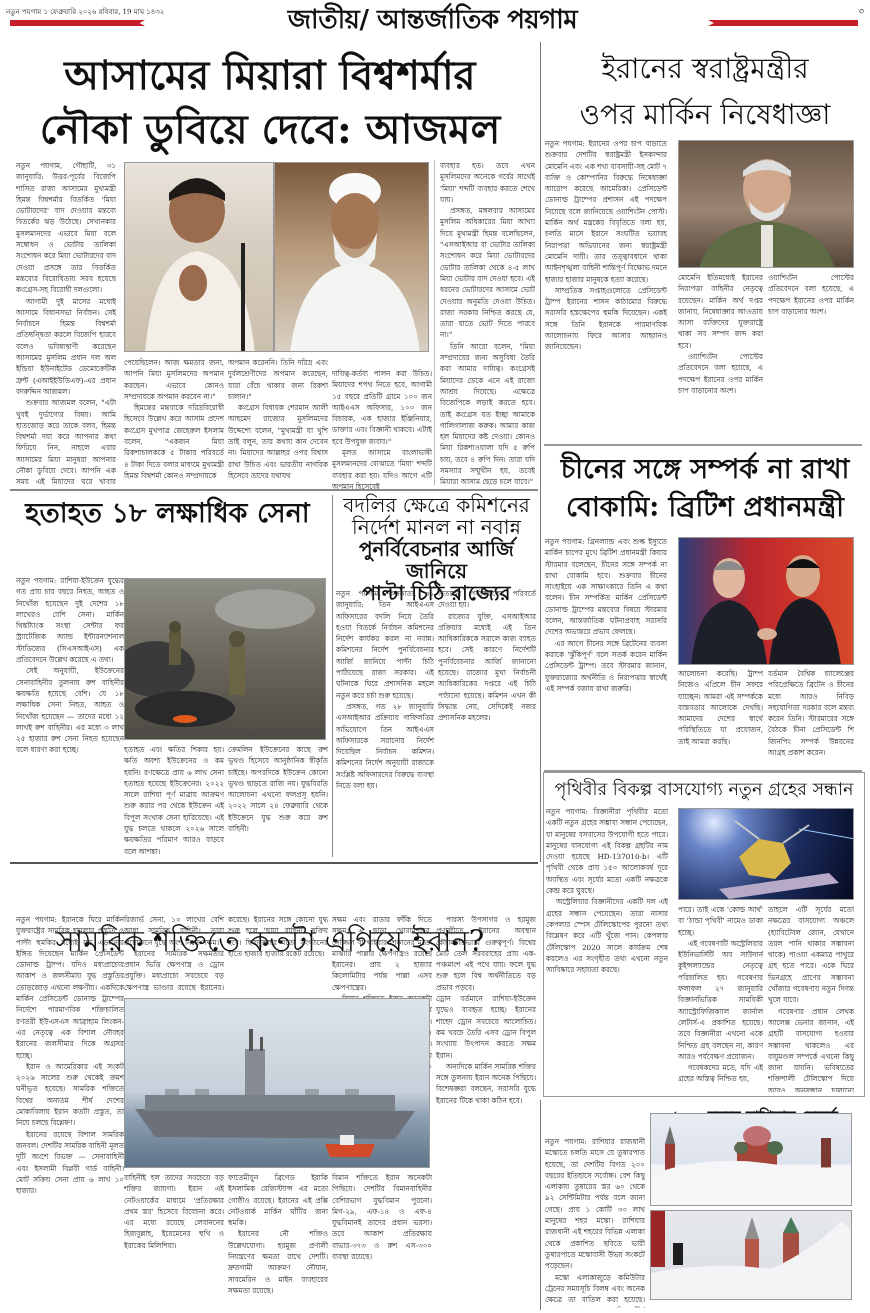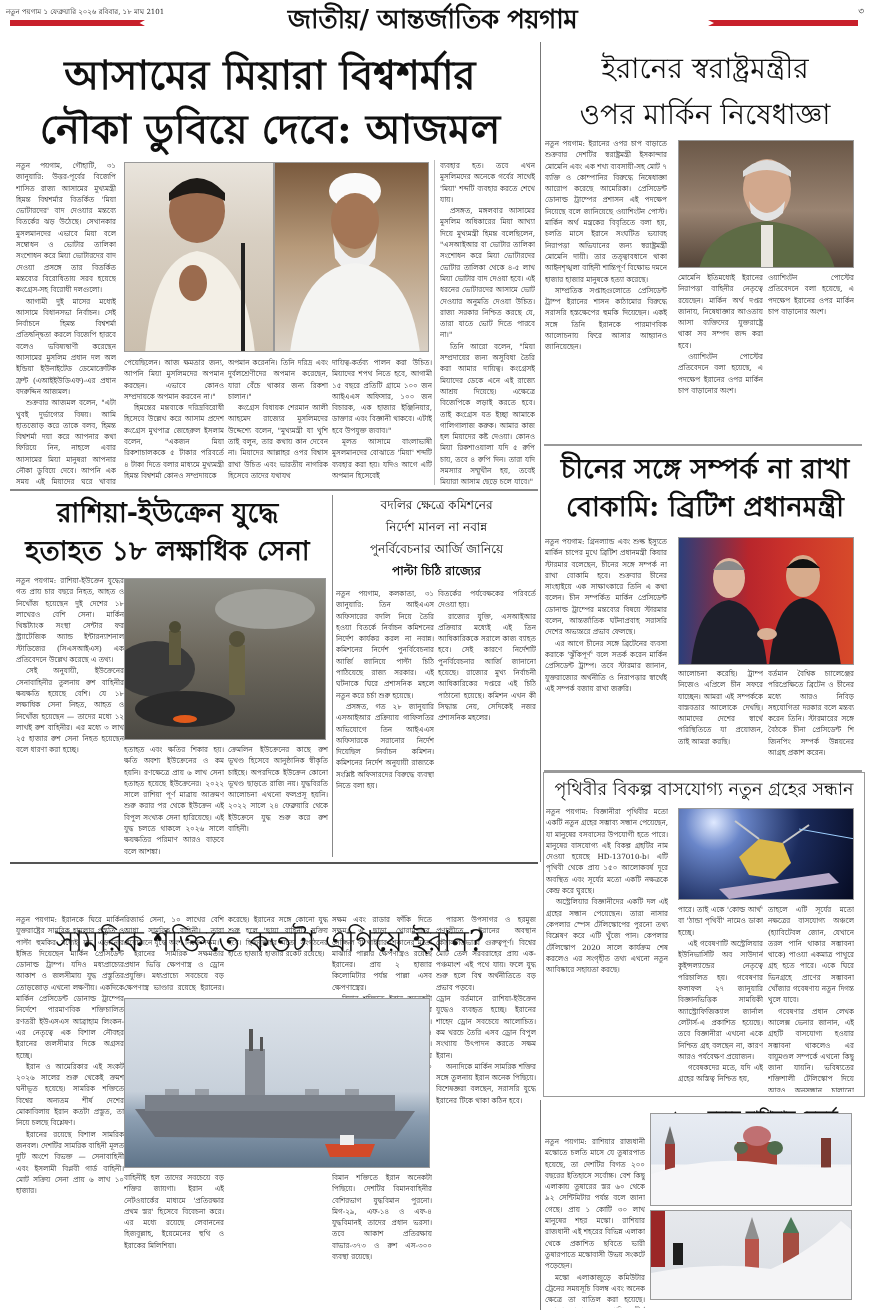--- a/index.html
+++ b/index.html
@@ -13,21 +13,21 @@
 .body{font-size:7.2px;line-height:11.3px;text-align:justify;color:#222;overflow:hidden;font-family:"DejaVu Serif",serif}
 .body p{text-indent:10px}
 .rule-v{width:1px;background:#888}
 .rule-h{height:1px;background:#666}
 .photo{overflow:hidden;border:1px solid #999}
 .box{border:1px solid #777}
 </style>
 </head>
 <body>
 
-<div class="abs mast-date">নতুন পয়গাম ১ ফেব্রুয়ারি ২০২৬ রবিবার, ১৮ মাঘ 2101</div>
+<div class="abs mast-date">নতুন পয়গাম ১ ফেব্রুয়ারি ২০২৬ রবিবার, 19 মাঘ ১৪৩২</div>
 <div class="abs mast-bar" style="left:10px;width:135px;clip-path:polygon(0 0,100% 0,96% 50%,100% 100%,0 100%)"></div>
 <div class="abs mast-title">জাতীয়/ আন্তর্জাতিক পয়গাম</div>
 <div class="abs mast-bar" style="left:708px;width:150px;clip-path:polygon(0 0,100% 0,100% 100%,0 100%,4% 50%)"></div>
 <div class="abs mast-page">৩</div>
 
 <div class="abs head" style="left:0;top:48px;width:540px;font-size:40px;line-height:54px">
   <div>আসামের মিয়ারা বিশ্বশর্মার</div>
   <div>নৌকা ডুবিয়ে দেবে: আজমল</div>
 </div>
 <div class="abs body" style="left:16px;top:160px;width:100px;height:325px">
@@ -59,21 +59,21 @@
   <p>তিনি আরো বলেন, "মিয়া সম্প্রদায়ের জন্য অসুবিধা তৈরি করা আমার দায়িত্ব। কংগ্রেসই মিয়াদের ডেকে এনে এই রাজ্যে আশ্রয় দিয়েছে। এক্ষেত্রে বিজেপিকে লড়াই করতে হবে। তাই কংগ্রেস যত ইচ্ছা আমাকে গালিগালাজ করুক। আমার কাজ হল মিয়াদের কষ্ট দেওয়া। কোনও মিয়া রিকশাওয়ালা যদি ৫ রুপি চায়, তবে ৪ রুপি দিন। তারা যদি সমস্যার সম্মুখীন হয়, তবেই মিয়ারা আসাম ছেড়ে চলে যাবে।"</p>
 </div>
 <div class="abs body" style="left:124px;top:357px;width:100px;height:128px">
   <p style="text-indent:0">পেয়েছিলেন। আজ ক্ষমতার জন্য, আপনি মিয়া মুসলিমদের অপমান করছেন। এভাবে কোনও সম্প্রদায়কে অপমান করবেন না।"</p>
   <p>হিমন্তের মন্তব্যকে দরিদ্রবিরোধী হিসেবে উল্লেখ করে আসাম প্রদেশ কংগ্রেস মুখপাত্র জেহেরুল ইসলাম বলেন, "একজন মিয়া রিকশাচালককে ৫ টাকার পরিবর্তে ৪ টাকা দিতে বলার মাধ্যমে মুখ্যমন্ত্রী হিমন্ত বিশ্বশর্মা কোনও সম্প্রদায়কে</p>
 </div>
 <div class="abs body" style="left:228px;top:357px;width:100px;height:128px">
   <p style="text-indent:0">অপমান করেননি। তিনি দরিদ্র এবং দুর্বলশ্রেণীদের অপমান করেছেন, যারা বেঁচে থাকার জন্য রিকশা চালান।"</p>
   <p>কংগ্রেস বিধায়ক শেরমান আলী আহমেদ রাজ্যের মুসলিমদের উদ্দেশ্যে বলেন, "মুখ্যমন্ত্রী যা খুশি তাই বলুন, তার কথায় কান দেবেন না। মিয়াদের আল্লাহর ওপর বিশ্বাস রাখা উচিত এবং ভারতীয় নাগরিক হিসেবে তাদের যথাযথ</p>
 </div>
-<div class="abs body" style="left:332px;top:357px;width:100px;height:128px">
+<div class="abs body" style="left:332px;top:368px;width:100px;height:128px">
   <p style="text-indent:0">দায়িত্ব-কর্তব্য পালন করা উচিত। মিয়াদের শপথ নিতে হবে, আগামী ১৫ বছরে প্রতিটি গ্রামে ১০০ জন আইএএস অফিসার, ১০০ জন বিচারক, এক হাজার ইঞ্জিনিয়ার, ডাক্তার এবং বিজ্ঞানী থাকবে। এটাই হবে উপযুক্ত জবাব।"</p>
   <p>মূলত আসামে বাংলাভাষী মুসলমানদের বোঝাতে 'মিয়া' শব্দটি ব্যবহার করা হয়। যদিও আগে এটি অপমান হিসেবেই</p>
 </div>
 <div class="rule-h abs" style="left:10px;top:489px;width:528px;height:2px;background:#888"></div>
 
 <div class="rule-v abs" style="left:540px;top:42px;height:820px;background:#777"></div>
 
 <div class="abs head" style="left:545px;top:46px;width:320px;font-size:28px;line-height:46px;font-weight:normal">
   <div>ইরানের স্বরাষ্ট্রমন্ত্রীর</div>
   <div>ওপর মার্কিন নিষেধাজ্ঞা</div>
@@ -146,21 +146,20 @@
   <p style="text-indent:0">পারে। তাই একে 'কোল্ড আর্থ' বা 'ঠান্ডা পৃথিবী' নামেও ডাকা হচ্ছে।</p>
   <p>এই গবেষণাটি অস্ট্রেলিয়ার ইউনিভার্সিটি অব সাউদার্ন কুইন্সল্যান্ডের নেতৃত্বে পরিচালিত হয়। গবেষণার ফলাফল ২৭ জানুয়ারি বিজ্ঞানভিত্তিক সাময়িকী অ্যাস্ট্রোফিজিক্যাল জার্নাল লেটার্স-এ প্রকাশিত হয়েছে। তবে বিজ্ঞানীরা এখনো একে নিশ্চিত গ্রহ বলছেন না, কারণ আরও পর্যবেক্ষণ প্রয়োজন।</p>
   <p>গবেষকদের মতে, যদি এই গ্রহের অস্তিত্ব নিশ্চিত হয়,</p>
 </div>
 <div class="abs body" style="left:768px;top:904px;width:86px;height:188px">
   <p style="text-indent:0">তাহলে এটি সূর্যের মতো নক্ষত্রের বাসযোগ্য অঞ্চলে (হ্যাবিটেবল জোন, যেখানে তরল পানি থাকার সম্ভাবনা থাকে) পাওয়া একমাত্র পাথুরে গ্রহ হতে পারে। একে ঘিরে ভিনগ্রহে প্রাণের সম্ভাবনা খোঁজার গবেষণায় নতুন দিগন্ত খুলে যাবে।</p>
   <p>গবেষণার প্রধান লেখক আলেক্স ভেনার জানান, এই গ্রহটি বাসযোগ্য হওয়ার সম্ভাবনা থাকলেও এর বায়ুমণ্ডল সম্পর্কে এখনো কিছু জানা যায়নি। ভবিষ্যতের শক্তিশালী টেলিস্কোপ দিয়ে আরও অনুসন্ধান চালানো হবে।</p>
 </div>
 
 <div class="abs head" style="left:0;top:494px;width:335px;font-size:27px;line-height:38px">
-  <div>রাশিয়া-ইউক্রেন যুদ্ধে</div>
   <div>হতাহত ১৮ লক্ষাধিক সেনা</div>
 </div>
 <div class="abs body" style="left:16px;top:575px;width:108px;height:282px">
   <p style="text-indent:0">নতুন পয়গাম: রাশিয়া-ইউক্রেন যুদ্ধের গত প্রায় চার বছরে নিহত, আহত ও নিখোঁজ হয়েছেন দুই দেশের ১৮ লাখেরও বেশি সেনা। মার্কিন থিঙ্কট্যাংক সংস্থা সেন্টার ফর স্ট্র্যাটেজিক অ্যান্ড ইন্টারন্যাশনাল স্টাডিজের (সিএসআইএস) এক প্রতিবেদনে উল্লেখ করেছে এ তথ্য।</p>
   <p>সেই অনুযায়ী, ইউক্রেনের সেনাবাহিনীর তুলনায় রুশ বাহিনীর ক্ষয়ক্ষতি হয়েছে বেশি। যে ১৮ লক্ষাধিক সেনা নিহত, আহত ও নিখোঁজ হয়েছেন — তাদের মধ্যে ১২ লাখই রুশ বাহিনীর। এর মধ্যে ৩ লাখ ২৫ হাজার রুশ সেনা নিহত হয়েছেন বলে ধারণা করা হচ্ছে।</p>
 </div>
 <div class="abs photo" style="left:124px;top:578px;width:202px;height:162px;background:linear-gradient(180deg,#8d8d86 0%,#6f6a5f 45%,#4c4a44 100%)">
   <svg width="202" height="162" viewBox="0 0 202 162">
     <ellipse cx="30" cy="90" rx="40" ry="28" fill="#3a3a3a"></ellipse>
     <ellipse cx="140" cy="30" rx="50" ry="20" fill="#a1a19b"></ellipse>
@@ -173,24 +172,24 @@
   </svg>
 </div>
 <div class="abs body" style="left:124px;top:744px;width:100px;height:114px">
   <p style="text-indent:0">হতাহত এবং ক্ষতির শিকার হয়। ক্ষতি অবশ্য ইউক্রেনের ও কম হয়নি। রণক্ষেত্রে প্রায় ৬ লাখ সেনা হতাহত হয়েছে ইউক্রেনের। ২০২২ সালে রাশিয়া পূর্ণ মাত্রায় আক্রমণ শুরু করার পর থেকে ইউক্রেন এই বিপুল সংখ্যক সেনা হারিয়েছে। এই যুদ্ধ চলতে থাকলে ২০২৬ সালে ক্ষয়ক্ষতির পরিমাণ আরও বাড়বে বলে আশঙ্কা।</p>
 </div>
 <div class="abs body" style="left:228px;top:744px;width:100px;height:114px">
   <p style="text-indent:0">ক্রেমলিন ইউক্রেনের কাছে রুশ ভূখণ্ড হিসেবে আনুষ্ঠানিক স্বীকৃতি চাইছে। অপরদিকে ইউক্রেন কোনো ভূখণ্ড ছাড়তে রাজি নয়। যুদ্ধবিরতি আলোচনা এখনো ফলপ্রসূ হয়নি। ২০২২ সালে ২৪ ফেব্রুয়ারি থেকে ইউক্রেনে যুদ্ধ শুরু করে রুশ বাহিনী।</p>
 </div>
 <div class="rule-v abs" style="left:332px;top:495px;height:362px;background:#888"></div>
 
-<div class="abs head" style="left:335px;top:494px;width:203px;font-size:12px;line-height:22px;font-weight:normal">
+<div class="abs head" style="left:335px;top:494px;width:203px;font-size:20px;line-height:22px;font-weight:normal">
   <div>বদলির ক্ষেত্রে কমিশনের</div>
   <div>নির্দেশ মানল না নবান্ন</div>
-  <div style="font-weight:normal">পুনর্বিবেচনার আর্জি জানিয়ে</div>
+  <div style="font-weight:bold">পুনর্বিবেচনার আর্জি জানিয়ে</div>
   <div style="font-weight:bold">পাল্টা চিঠি রাজ্যের</div>
 </div>
 <div class="abs body" style="left:336px;top:588px;width:98px;height:270px">
   <p style="text-indent:0">নতুন পয়গাম, কলকাতা, ৩১ জানুয়ারি: তিন আইএএস অফিসারের বদলি নিয়ে তৈরি হওয়া বিতর্কে নির্বাচন কমিশনের নির্দেশ কার্যকর করল না নবান্ন। কমিশনের নির্দেশ পুনর্বিবেচনার আর্জি জানিয়ে পাল্টা চিঠি পাঠিয়েছে রাজ্য সরকার। এই ঘটনাকে ঘিরে প্রশাসনিক মহলে নতুন করে চর্চা শুরু হয়েছে।</p>
   <p>প্রসঙ্গত, গত ২৮ জানুয়ারি এসআইআর প্রক্রিয়ায় গাফিলতির অভিযোগে তিন আইএএস অফিসারকে সরানোর নির্দেশ দিয়েছিল নির্বাচন কমিশন। কমিশনের নির্দেশ অনুযায়ী রাজ্যকে সংশ্লিষ্ট অফিসারদের বিরুদ্ধে ব্যবস্থা নিতে বলা হয়।</p>
 </div>
 <div class="abs body" style="left:438px;top:588px;width:98px;height:270px">
   <p style="text-indent:0">বিতর্কের পর্যবেক্ষকের পরিবর্তে দেওয়া হয়।</p>
   <p>রাজ্যের যুক্তি, এসআইআর প্রক্রিয়ার মধ্যেই এই তিন আধিকারিককে সরালে কাজ ব্যাহত হবে। সেই কারণে নির্দেশটি পুনর্বিবেচনার আর্জি জানানো হয়েছে। রাজ্যের মুখ্য নির্বাচনী আধিকারিকের দপ্তরে এই চিঠি পাঠানো হয়েছে। কমিশন এখন কী সিদ্ধান্ত নেয়, সেদিকেই নজর প্রশাসনিক মহলের।</p>
 </div>
@@ -230,20 +229,22 @@
     <rect x="180" y="90" width="14" height="6" fill="#9aa0a8"></rect>
     <rect x="220" y="90" width="14" height="6" fill="#9aa0a8"></rect>
     <polygon points="200,145 250,145 245,158 205,158" fill="#d34a2a"></polygon>
     <rect x="215" y="136" width="14" height="10" fill="#eee"></rect>
   </svg>
 </div>
 <div class="abs body" style="left:124px;top:1172px;width:100px;height:137px">
   <p style="text-indent:0">বাহিনীই হল তাদের সবচেয়ে বড় শক্তির জায়গা। ইরান এই নেটওয়ার্কের মাধ্যমে 'প্রতিরক্ষার প্রথম স্তর' হিসেবে বিবেচনা করে। এর মধ্যে রয়েছে লেবাননের হিজবুল্লাহ, ইয়েমেনের হুথি ও ইরাকের মিলিশিয়া।</p>
 </div>
 <div class="abs body" style="left:228px;top:1172px;width:100px;height:137px">
+  <p style="text-indent:0">ফাতেমীয়ুন ব্রিগেড ইরাকি ইসলামিক রেজিস্ট্যান্স এর মতো গোষ্ঠীও রয়েছে। ইরানের এই প্রক্সি নেটওয়ার্ক মার্কিন ঘাঁটির জন্য হুমকি।</p>
+  <p>ইরানের নৌ শক্তিও উল্লেখযোগ্য। হরমুজ প্রণালী নিয়ন্ত্রণের ক্ষমতা রাখে দেশটি। দ্রুতগামী আক্রমণ নৌযান, সাবমেরিন ও মাইন ব্যবহারের সক্ষমতা রয়েছে।</p>
 </div>
 <div class="abs body" style="left:332px;top:1172px;width:100px;height:137px">
   <p style="text-indent:0">বিমান শক্তিতে ইরান অনেকটা পিছিয়ে। দেশটির বিমানবাহিনীর বেশিরভাগ যুদ্ধবিমান পুরনো। মিগ-২৯, এফ-১৪ ও এফ-৪ যুদ্ধবিমানই তাদের প্রধান ভরসা। তবে আকাশ প্রতিরক্ষায় বাভার-৩৭৩ ও রুশ এস-৩০০ ব্যবস্থা রয়েছে।</p>
 </div>
 <div class="rule-v abs" style="left:540px;top:1100px;height:210px;background:#777"></div>
 
 <div class="abs head" style="left:642px;top:1102px;width:226px;font-size:15.5px;line-height:30px">২০০ বছরে রাশিয়ায় রেকর্ড তুষারপাত</div>
 <div class="abs body" style="left:545px;top:1136px;width:100px;height:172px">
   <p style="text-indent:0">নতুন পয়গাম: রাশিয়ার রাজধানী মস্কোতে চলতি মাসে যে তুষারপাত হয়েছে, তা দেশটির বিগত ২০০ বছরের ইতিহাসে সর্বোচ্চ। বেশ কিছু এলাকায় তুষারের স্তর ৬০ থেকে ৯২ সেন্টিমিটার পর্যন্ত বলে জানা গেছে। প্রায় ১ কোটি ৩০ লাখ মানুষের শহর মস্কো। রাশিয়ার রাজধানী এই শহরের বিভিন্ন এলাকা থেকে প্রকাশিত ছবিতে ভারী তুষারপাতে মস্কোবাসী উভয় সংকটে পড়েছেন।</p>
   <p>মস্কো এলাকাজুড়ে কমিউটার ট্রেনের সময়সূচি বিলম্ব এবং অনেক ক্ষেত্রে তা বাতিল করা হয়েছে। এছাড়া রাস্তা জুড়ে গাড়ির দীর্ঘ যানজট দেখা গেছে। শহরের কিছু অংশে মানুষের দেখাই পাওয়া কঠিন হয়ে পড়েছে।</p>

